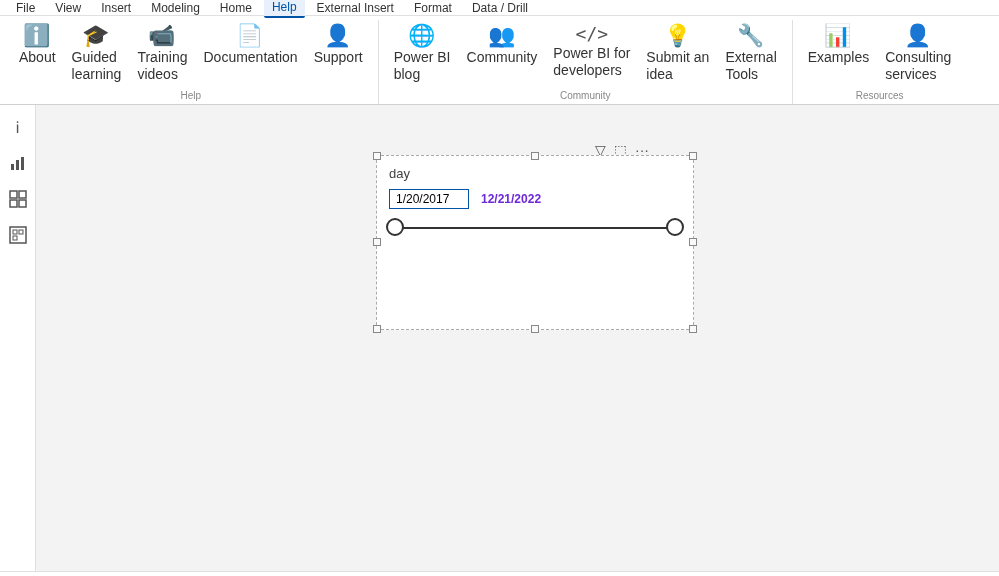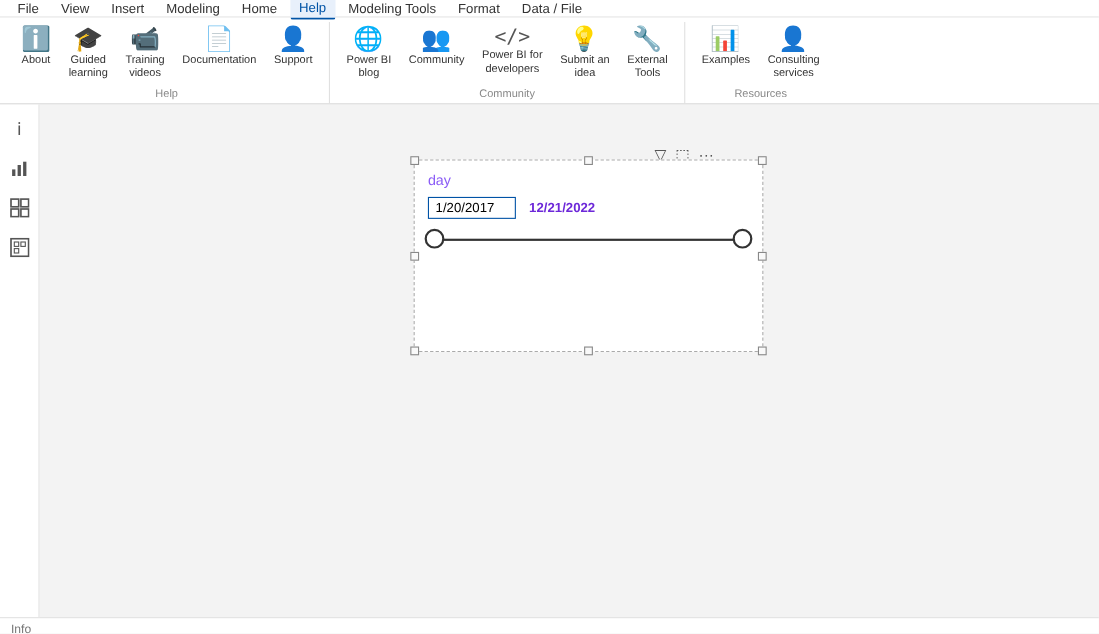--- a/index.html
+++ b/index.html
@@ -74,22 +74,21 @@
       color: #333;
       gap: 2px;
       border: 1px solid transparent;
     }
     .ribbon-btn .btn-icon {
       font-size: 22px;
       line-height: 1;
       color: #555;
     }
     .ribbon-btn .btn-label {
-      font-size: 10px;
-      text-align: center;
+      font-size: 14px;
       line-height: 1.2;
       color: #333;
     }
 
     
     .app-body {
       display: flex;
       height: calc(576px - 22px - 68px - 20px);
     }
     .sidebar {
@@ -144,21 +143,21 @@
       align-items: center;
     }
     .slicer-toolbar-btn {
       font-size: 14px;
       cursor: pointer;
       color: #555;
       padding: 2px;
     }
     .slicer-label {
       font-size: 13px;
-      color: #8b5cf6;
+      color: #404040;
       margin-bottom: 8px;
     }
     .slicer-dates {
       display: flex;
       gap: 8px;
       align-items: center;
     }
     .date-input {
       border: 1px solid #333;
       padding: 2px 6px;
@@ -231,23 +230,23 @@
 </head>
 <body>
 
 <div class="menu-bar">
   <span class="menu-item">File</span>
   <span class="menu-item">View</span>
   <span class="menu-item">Insert</span>
   <span class="menu-item">Modeling</span>
   <span class="menu-item">Home</span>
   <span class="menu-item active">Help</span>
-  <span class="menu-item">Modeling Tools</span>
+  <span class="menu-item">External Insert</span>
   <span class="menu-item">Format</span>
-  <span class="menu-item">Data / File</span>
+  <span class="menu-item">Data / Drill</span>
 </div>
 
 <div class="ribbon">
   <div class="ribbon-content">
 
     <div class="ribbon-group">
       <div class="ribbon-group-buttons">
         <div class="ribbon-btn">
           <span class="btn-icon">ℹ️</span>
           <span class="btn-label">About</span>

